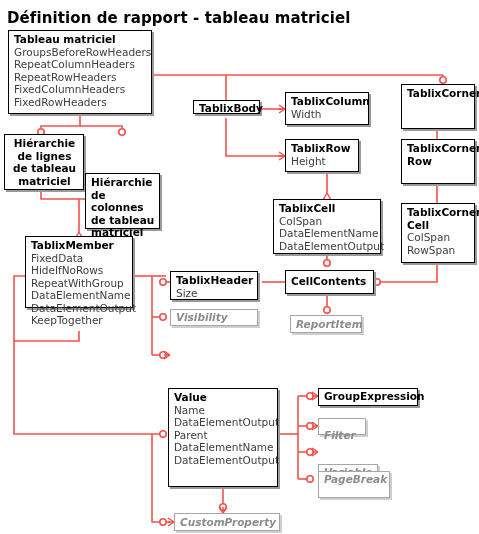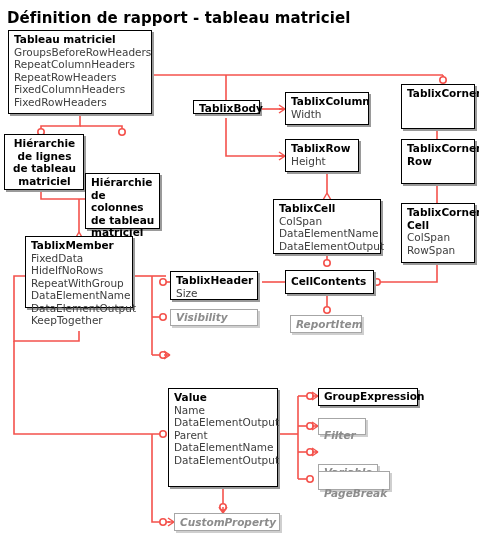--- a/index.html
+++ b/index.html
@@ -296,21 +296,21 @@
   </div>
 
   <div class="ent abstract" style="left:318px; top:418px; width:48px; height:17px; padding-top:10px;">
     <div class="ent-title">Filter</div>
   </div>
 
   <div class="ent abstract" style="left:318px; top:464px; width:60px; height:17px; padding-top:1px;">
     <div class="ent-title">Variable</div>
   </div>
 
-  <div class="ent abstract" style="left:318px; top:471px; width:72px; height:17px; padding-top:15px;">
+  <div class="ent abstract" style="left:318px; top:471px; width:72px; height:27px; padding-top:1px;">
     <div class="ent-title">PageBreak</div>
   </div>
 
   <div class="ent abstract" style="left:174px; top:513px; width:106px; height:18px; padding-top:2px;">
     <div class="ent-title">CustomProperty</div>
   </div>
 
 </div>
 
 </body></html>

